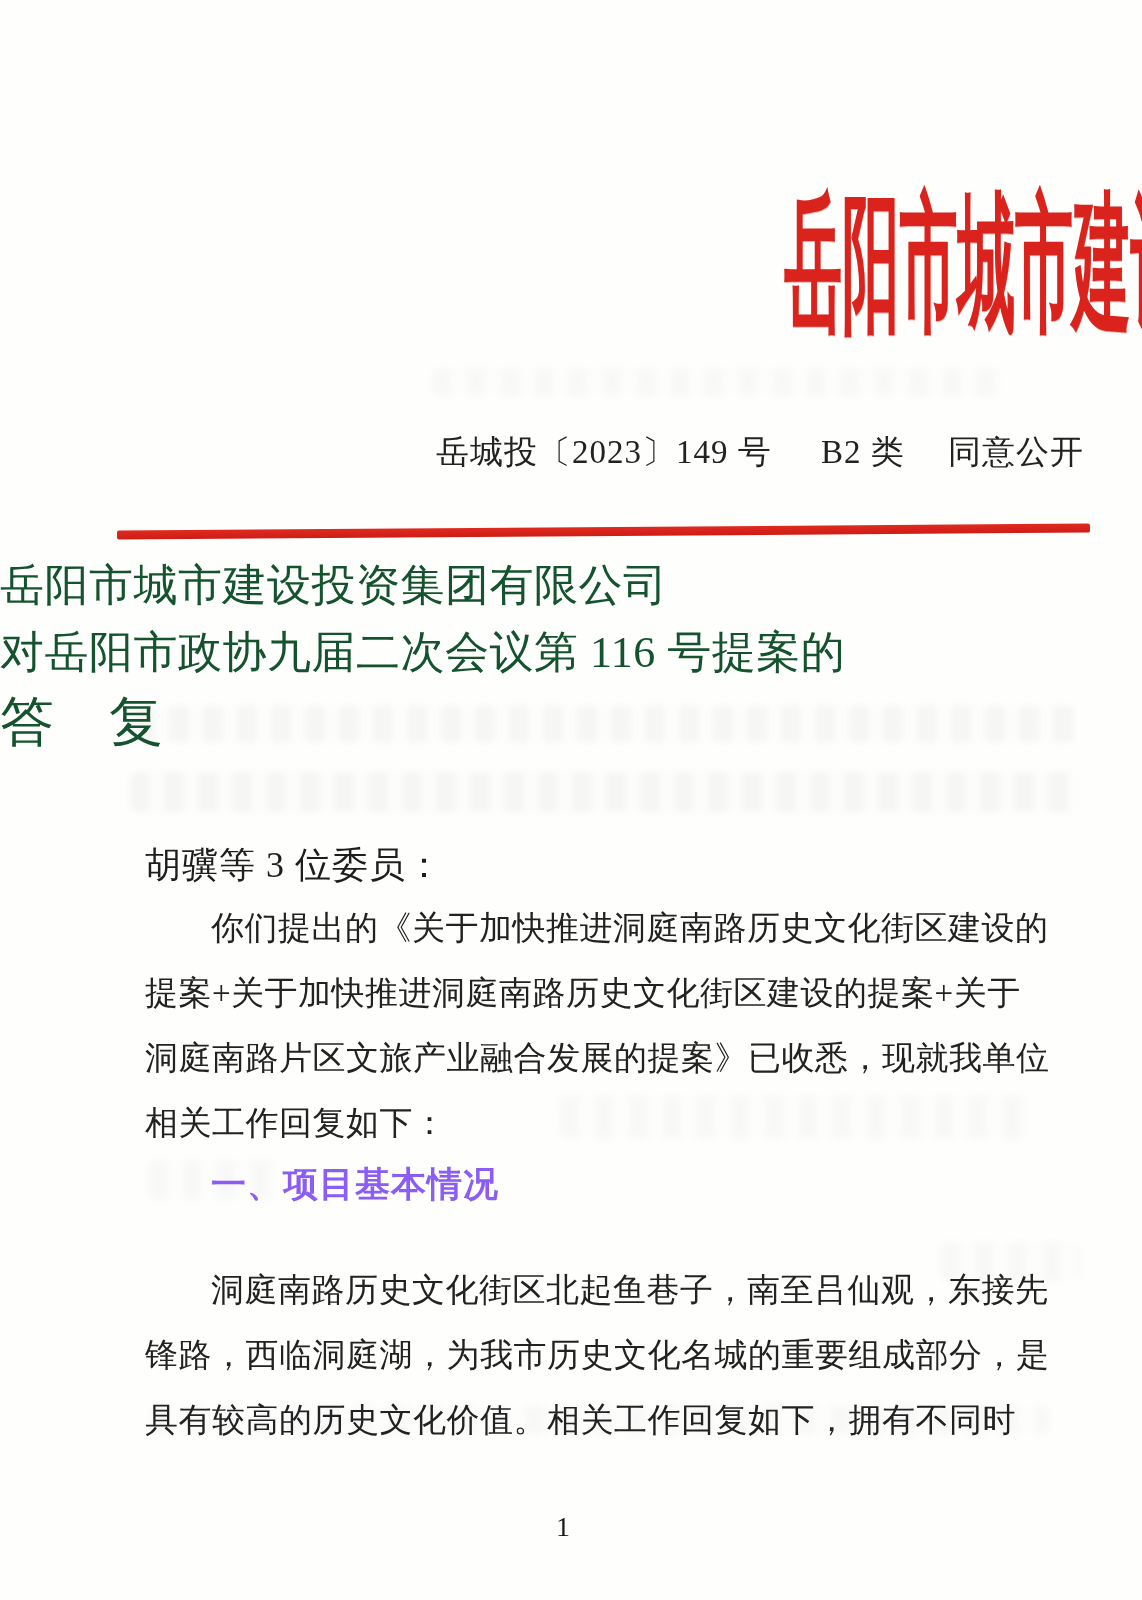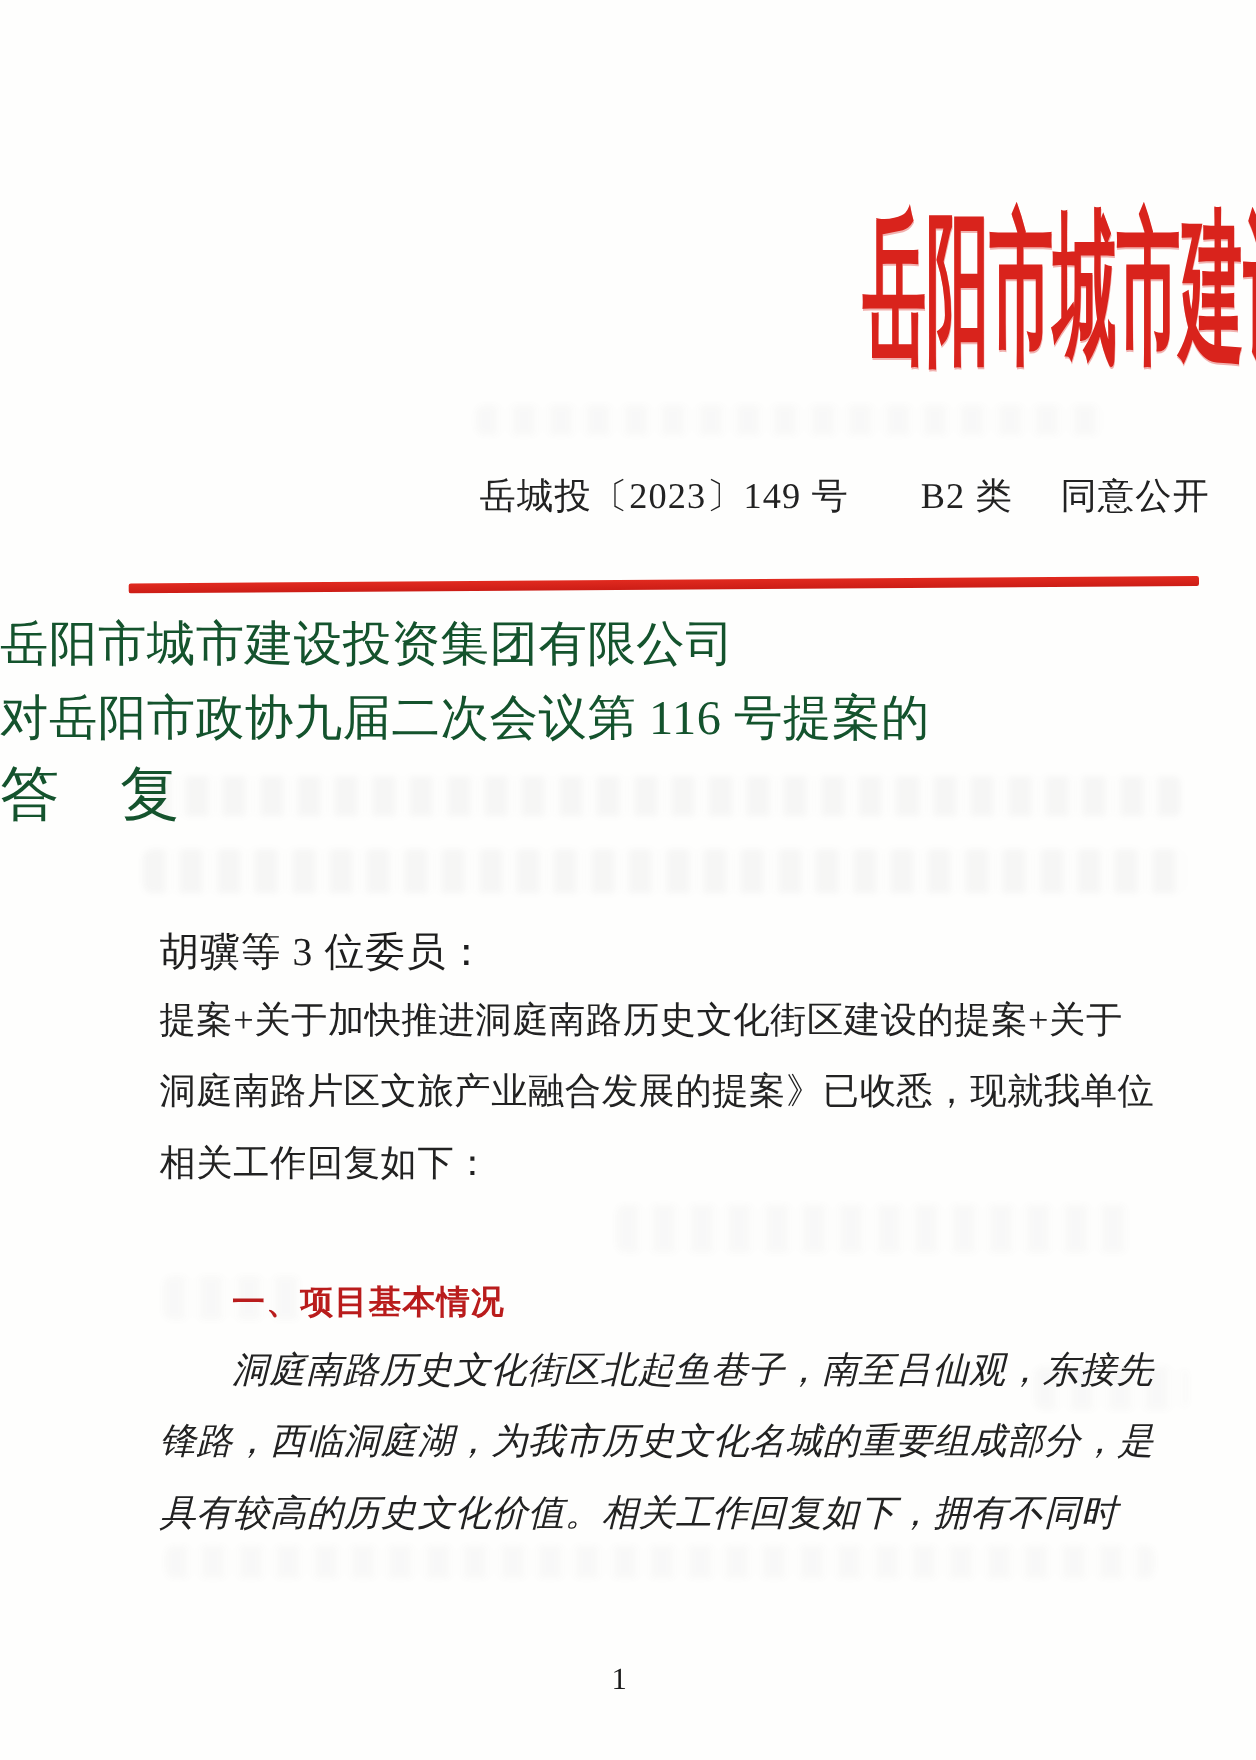--- a/index.html
+++ b/index.html
@@ -46,21 +46,21 @@
   .doc-meta {
     position: absolute;
     top: 432px;
     left: 436px;
     font-size: 33px;
     line-height: 40px;
     letter-spacing: 1px;
     white-space: nowrap;
     color: #222;
   }
-  .doc-meta .classification { margin-left: 56px; }
+  .doc-meta .classification { margin-left: 40px; }
   .doc-meta .publicity { margin-left: 34px; }
 
   
   .red-rule {
     position: absolute;
     top: 527px;
     left: 117px;
     width: 973px;
     height: 9px;
     background: linear-gradient(180deg, #e12a1f 0%, #cc1d16 100%);
@@ -101,42 +101,42 @@
     text-align: right;
   }
   .para {
     position: absolute;
     left: 145px;
     width: 880px;
     font-size: 33px;
     color: #222;
   }
   .para-1 { top: 896px; }
-  .para-2 { top: 1214px; font-style: italic; }
+  .para-2 { top: 1258px; }
   .b-line {
     height: 65px;
     line-height: 65px;
     white-space: nowrap;
     letter-spacing: 0.5px;
   }
   .indent { text-indent: 66px; }
 
   .section-heading {
     position: absolute;
     top: 1152px;
     left: 145px;
     width: 880px;
     font-family: Liberation Serif, serif;
     font-weight: 700;
-    font-size: 30px;
+    font-size: 35px;
     height: 65px;
     line-height: 65px;
     text-indent: 66px;
     letter-spacing: 1px;
-    color: #b91c1c;
+    color: #8b5cf6;
     white-space: nowrap;
   }
 
   
   .page-num {
     position: absolute;
     top: 1510px;
     left: 0;
     right: 0;
     text-align: center;
@@ -186,20 +186,21 @@
 
   <div class="doc-title">
     <div class="t-line">岳阳市城市建设投资集团有限公司</div>
     <div class="t-line">对岳阳市政协九届二次会议第 116 号提案的</div>
     <div class="t-line t-last">答　复</div>
   </div>
 
   <div class="addressee">胡骥等 3 位委员：</div>
 
   <div class="para para-1">
+    <div class="b-line indent">你们提出的《关于加快推进洞庭南路历史文化街区建设的</div>
     <div class="b-line">提案+关于加快推进洞庭南路历史文化街区建设的提案+关于</div>
     <div class="b-line">洞庭南路片区文旅产业融合发展的提案》已收悉，现就我单位</div>
     <div class="b-line">相关工作回复如下：</div>
   </div>
 
   <div class="section-heading">一、项目基本情况</div>
 
   <div class="para para-2">
     <div class="b-line indent">洞庭南路历史文化街区北起鱼巷子，南至吕仙观，东接先</div>
     <div class="b-line">锋路，西临洞庭湖，为我市历史文化名城的重要组成部分，是</div>

